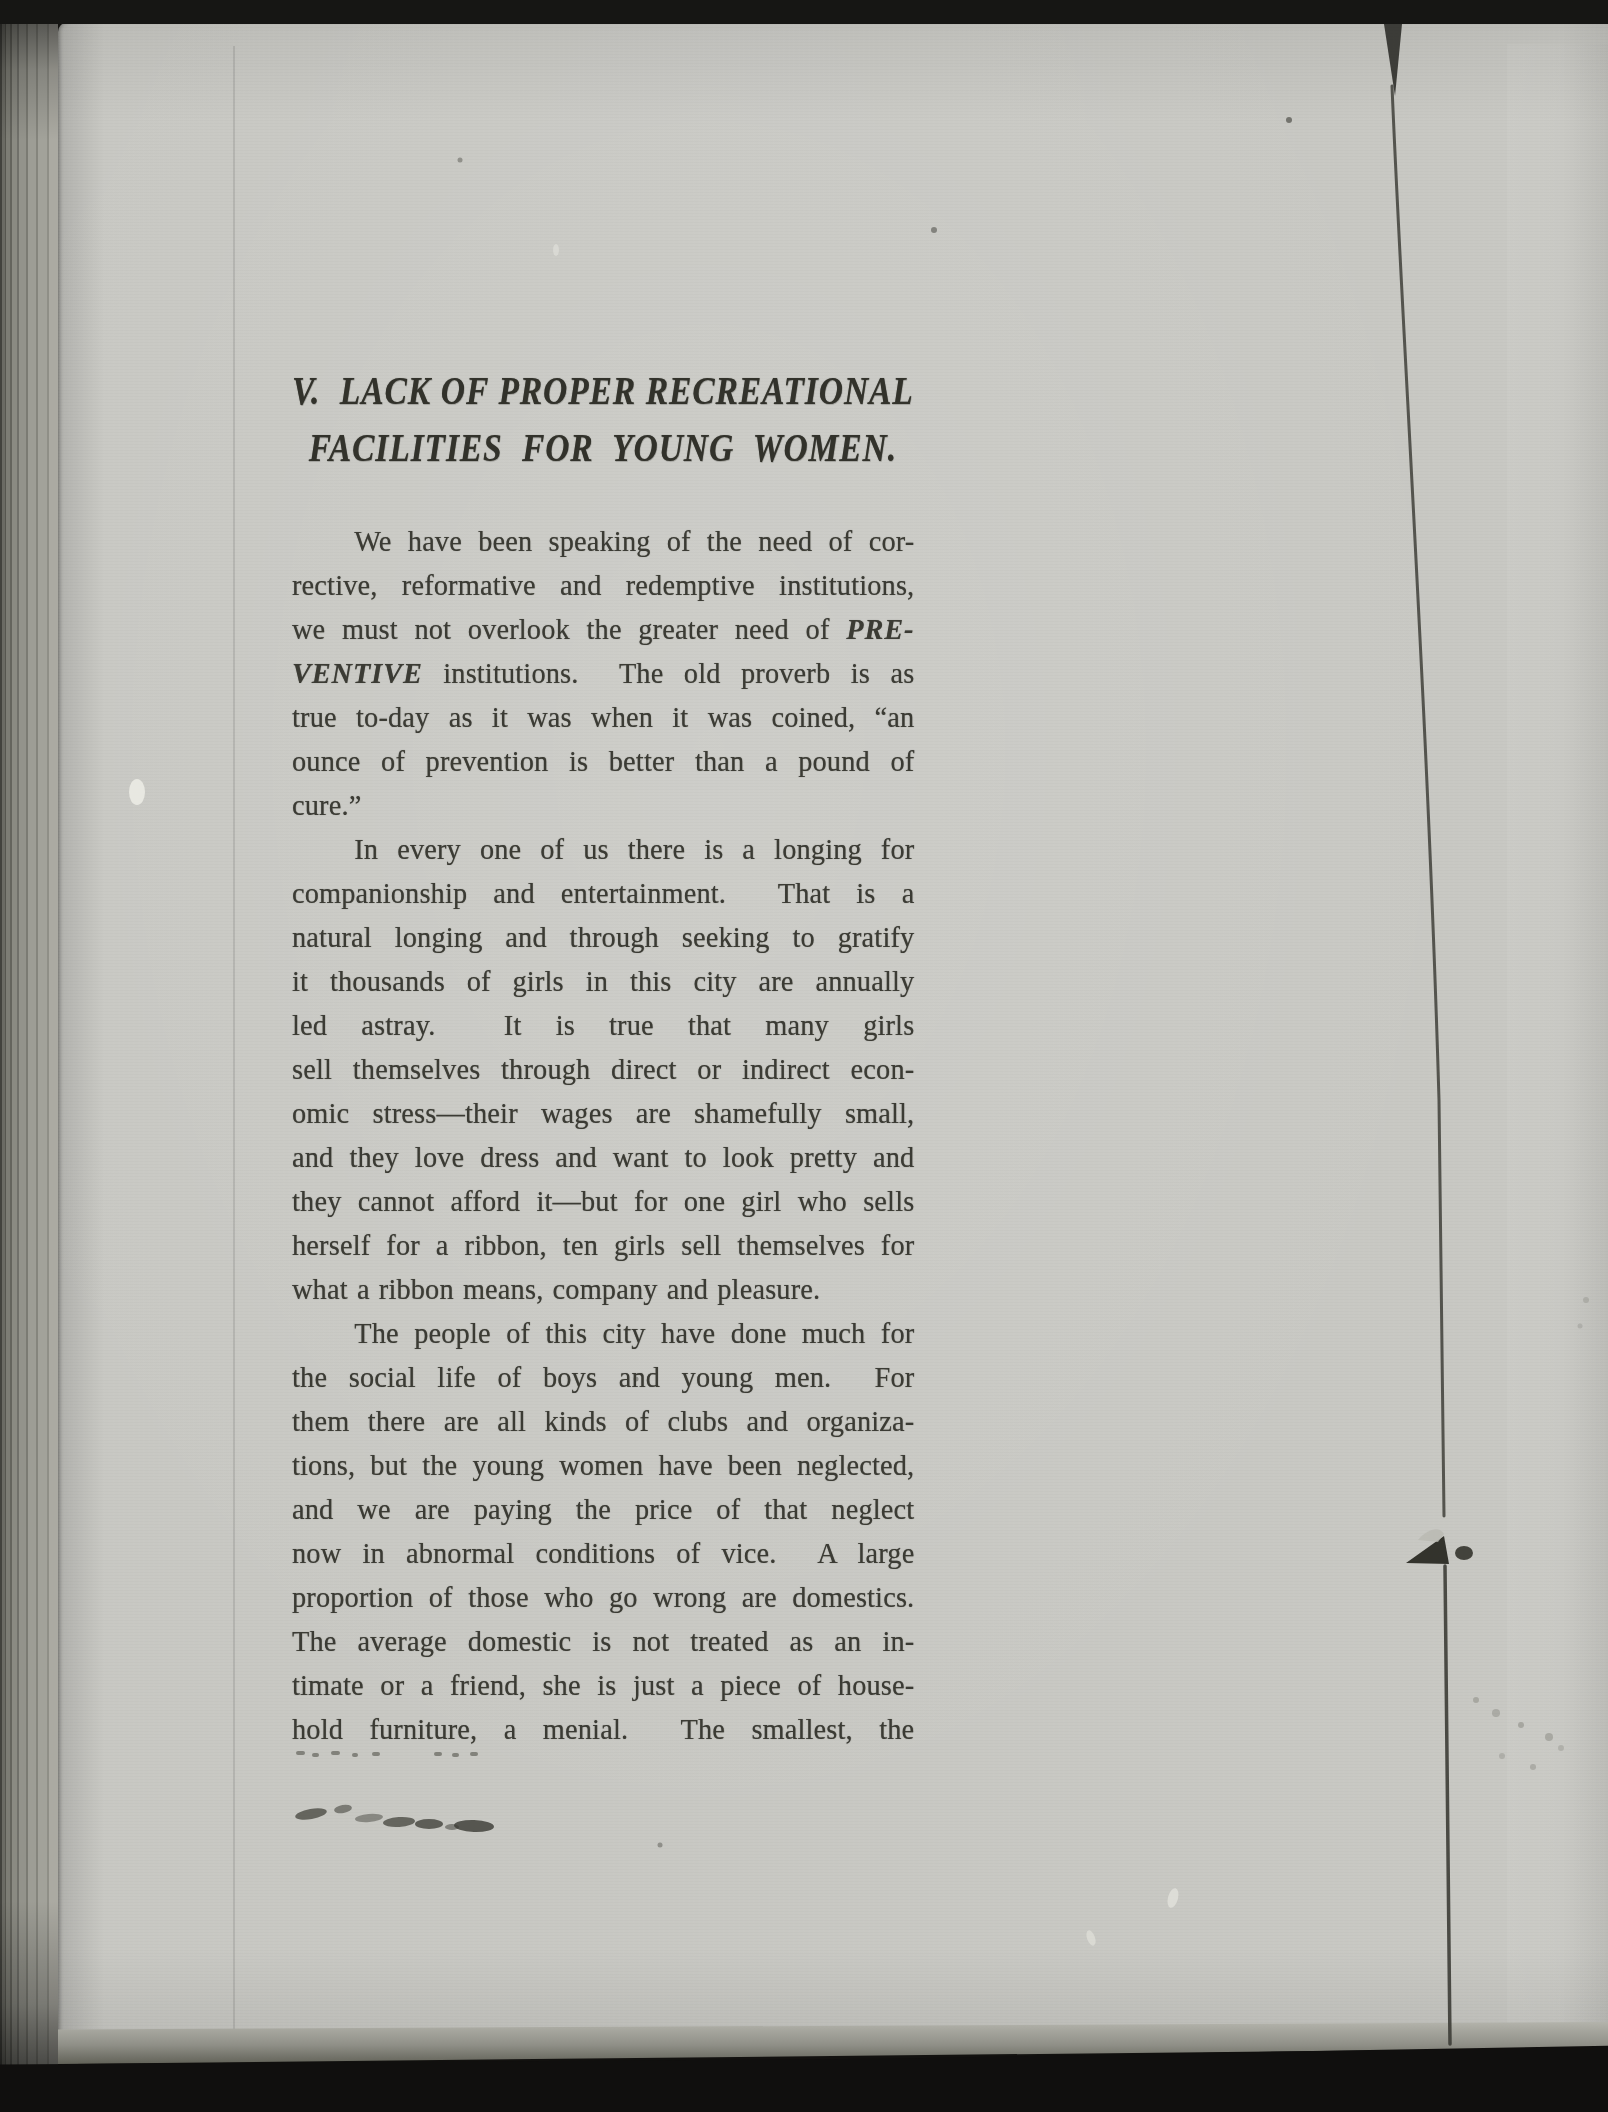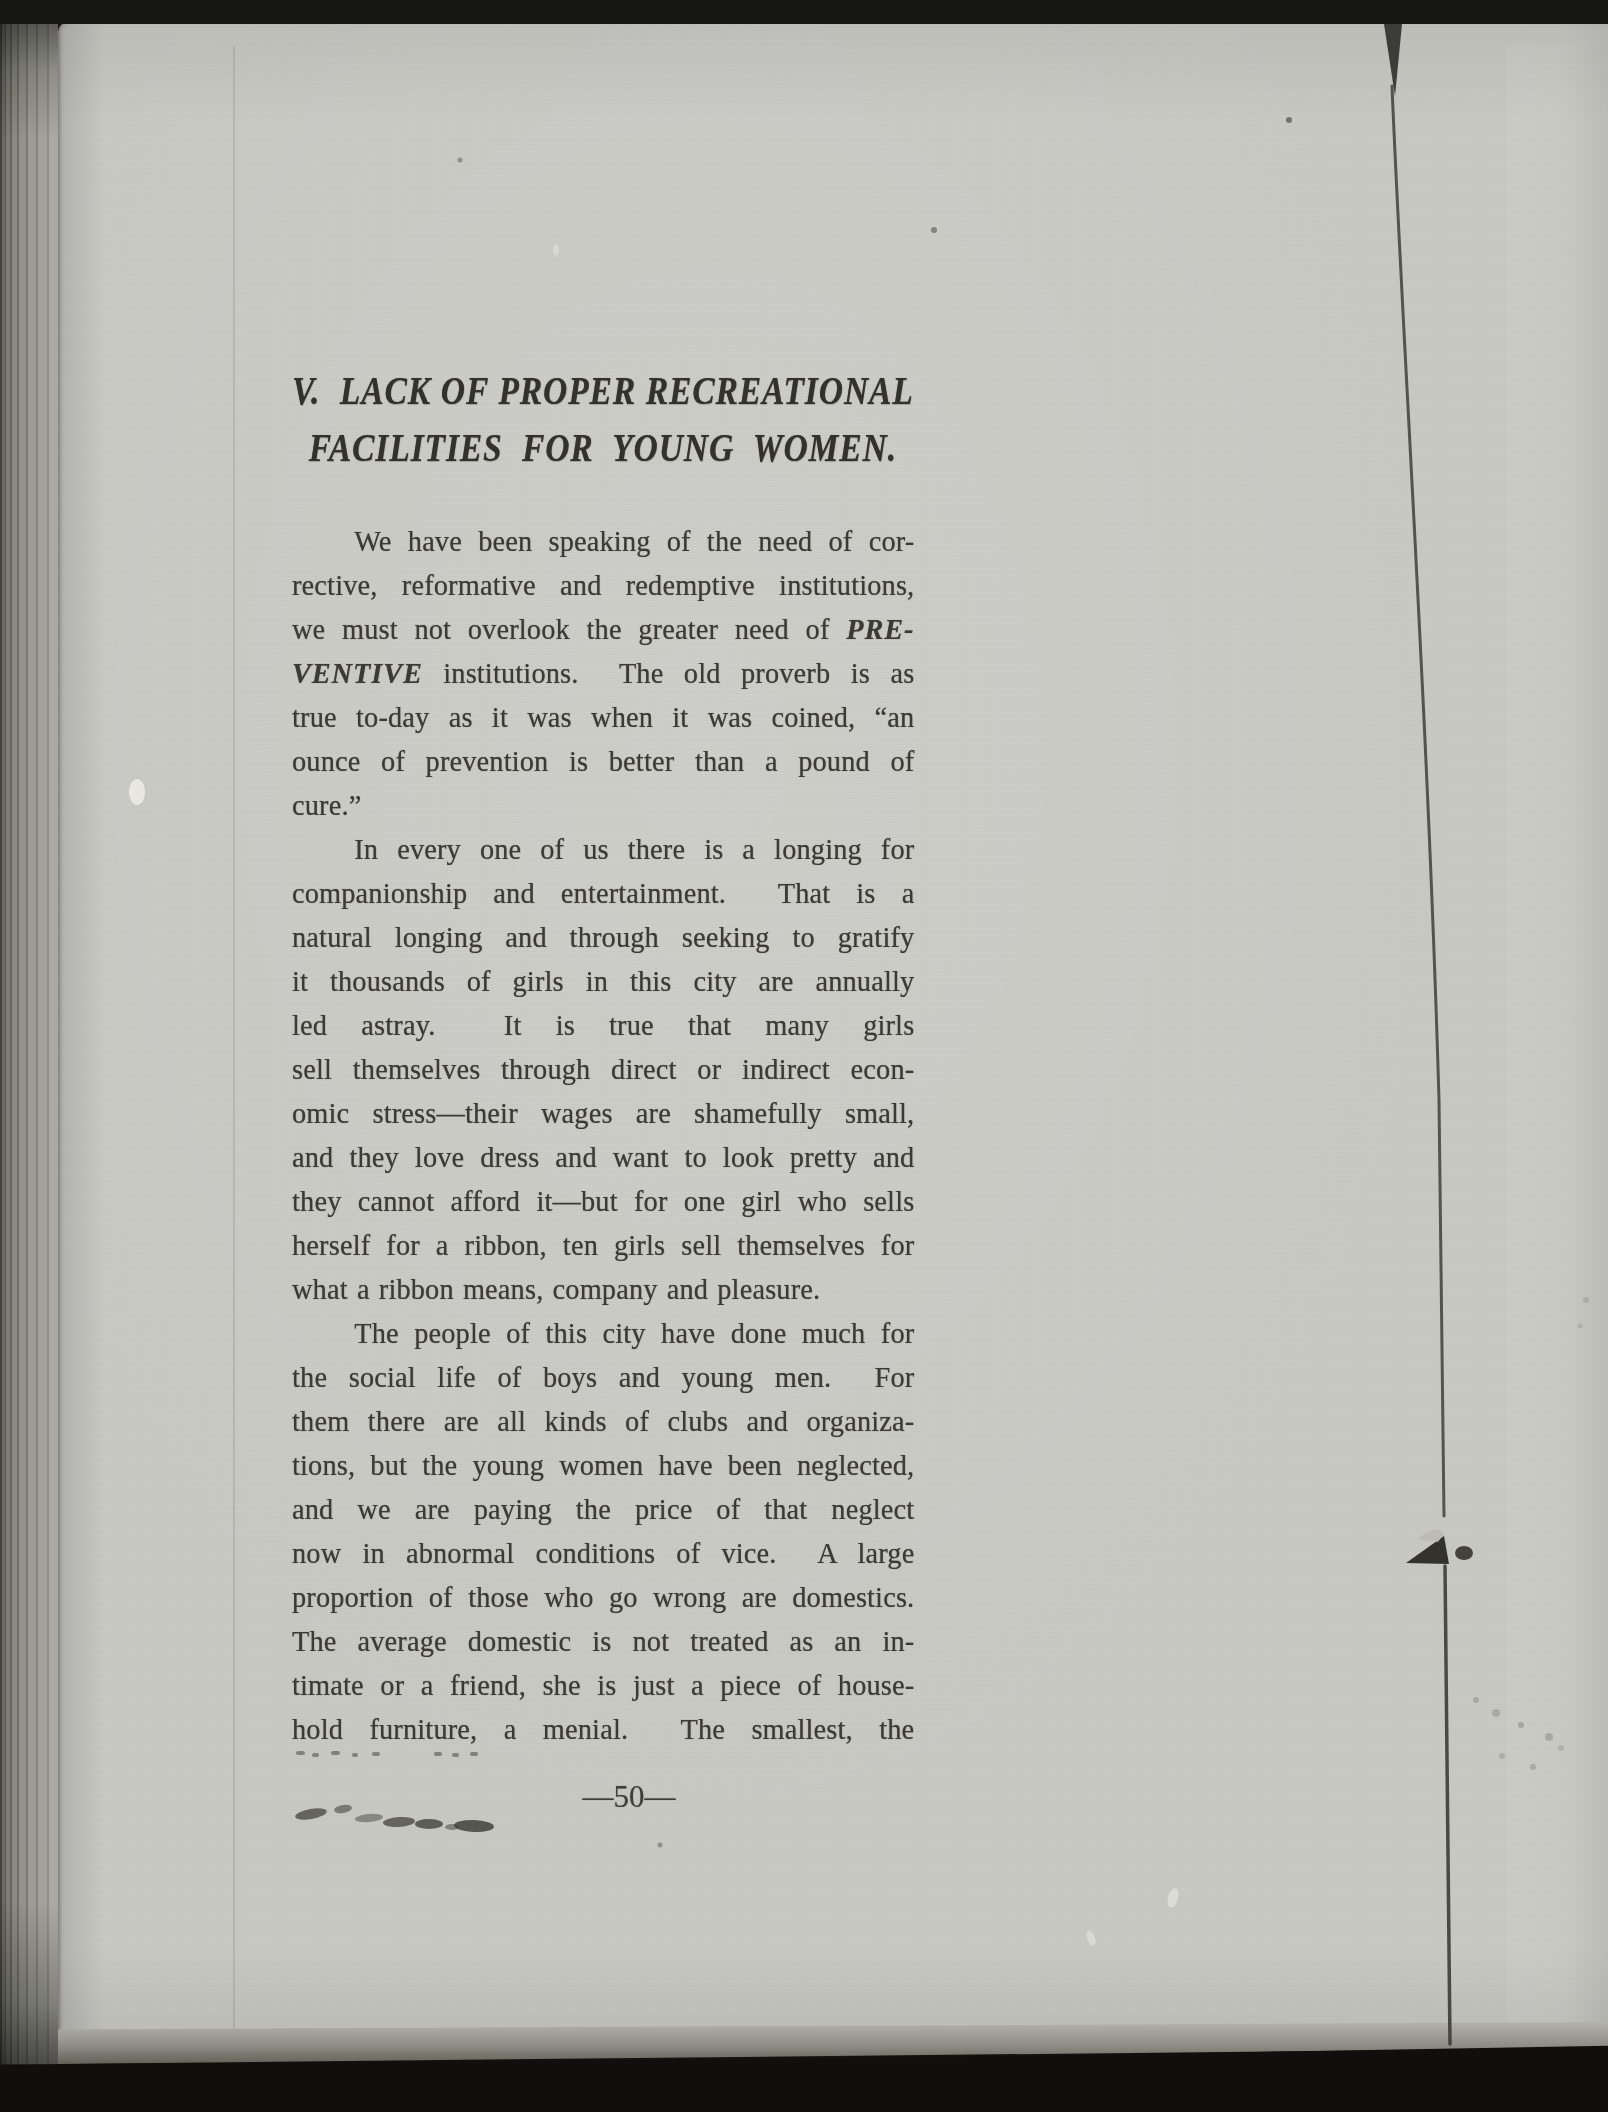--- a/index.html
+++ b/index.html
@@ -113,21 +113,20 @@
         <div class="line">them there are all kinds of clubs and organiza-</div>
         <div class="line">tions, but the young women have been neglected,</div>
         <div class="line">and we are paying the price of that neglect</div>
         <div class="line">now in abnormal conditions of vice.  A large</div>
         <div class="line">proportion of those who go wrong are domestics.</div>
         <div class="line">The average domestic is not treated as an in-</div>
         <div class="line">timate or a friend, she is just a piece of house-</div>
         <div class="line">hold furniture, a menial.  The smallest, the</div>
       </div>
     </div>
-  <div id="page-number">—50—</div>
 
   <svg id="artifacts" width="1608" height="2112" viewBox="0 0 1608 2112" xmlns="http://www.w3.org/2000/svg">
 
     <path d="M1392,86 C1402,330 1428,720 1439,1100 L1444,1516" fill="none" stroke="#3f3f39" stroke-width="3" stroke-linecap="round" opacity="0.85"></path>
     <path d="M1445,1566 C1447,1750 1448,1920 1450,2044" fill="none" stroke="#3c3c36" stroke-width="3.5" stroke-linecap="round" opacity="0.9"></path>
     <path d="M1384,24 L1402,24 L1395,96 Z" fill="#1b1b18" opacity="0.8"></path>
 
     <path d="M1406,1563 L1444,1536 L1449,1564 Z" fill="#26261f" opacity="0.92"></path>
     <ellipse cx="1464" cy="1553" rx="9" ry="7" fill="#2c2c25" opacity="0.85"></ellipse>
     <path d="M1418,1540 C1428,1528 1440,1526 1444,1534 L1438,1542 Z" fill="#b9b9b1" opacity="0.8"></path>

